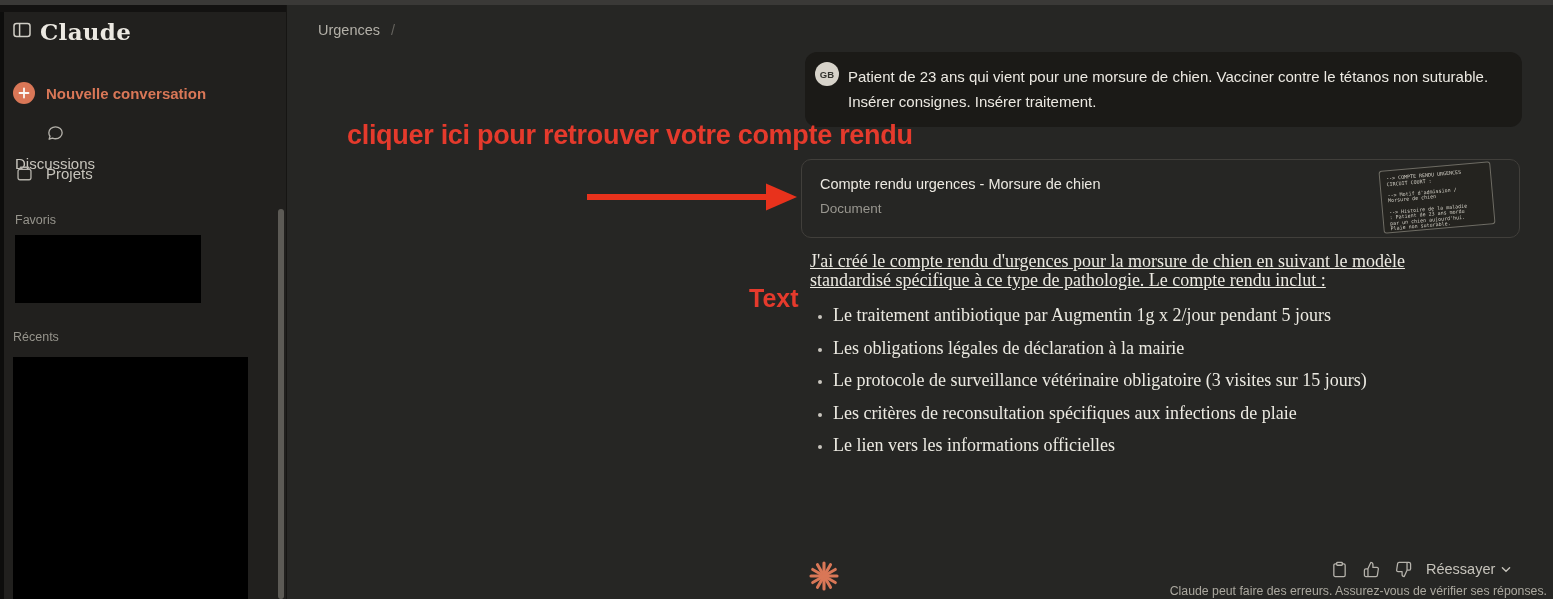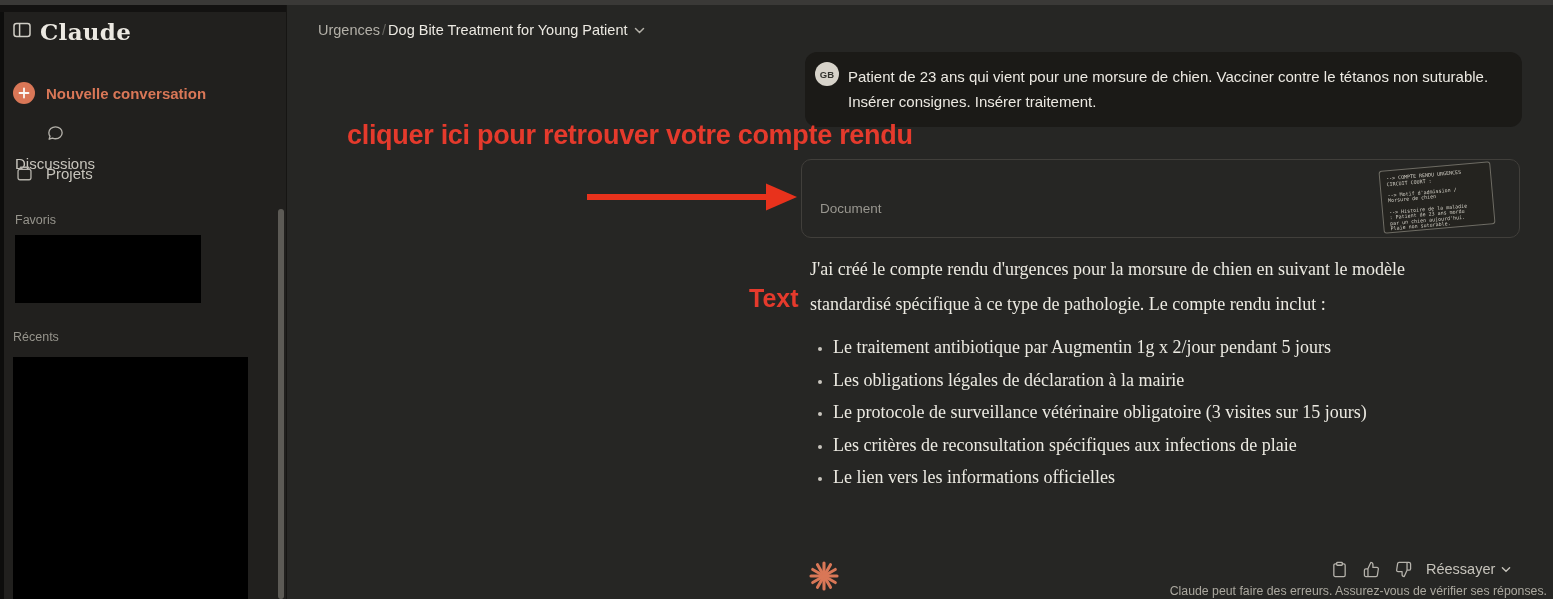--- a/index.html
+++ b/index.html
@@ -37,21 +37,21 @@
   .section-label { color:#96948c; font-size:12.5px; }
   .label-favoris { left:15px; top:208px;text-align:center; }
   .label-recents { left:13px; top:325px; }
 
   .redacted-1 { left:15px; top:230px; width:186px; height:68px; background:#000; }
   .redacted-2 { left:13px; top:352px; width:235px; height:242px; background:#000; }
 
   .side-scrollbar { left:278px; top:204px; width:6px; height:390px; background:#5c5a55; border-radius:3px; cursor:pointer; }
 
   
-  .breadcrumb { left:318px; top:22px; display:flex; align-items:center; gap:2px; font-size:14.5px; }
+  .breadcrumb { left:318px; top:22px; display:flex; align-items:center; gap:11px; font-size:14.5px; }
   .crumb-parent { color:#b3b0a8; cursor:pointer; }
   .crumb-sep { color:#64625d; }
   .crumb-title { color:#ece9e2; cursor:pointer; display:flex; align-items:center; gap:6px; }
 
   
   .user-bubble {
     left:805px; top:52px; width:717px;
     background:#1b1a17; border-radius:12px;
     padding:12px 20px 13px 43px;
     font-size:15px; line-height:25px; color:#ece9e2;
@@ -80,21 +80,21 @@
     transform:rotate(-5deg);
     background:#24231f; border:1px solid #6e6c64; border-radius:3px;
     padding:5px 6px; overflow:hidden;
     font-family:"DejaVu Sans Mono", monospace;
     font-size:5px; line-height:5.6px; color:#cfccc3; white-space:nowrap;
   }
   .tline { min-height:5.6px; }
 
   
   .response { left:810px; top:252px; width:712px; font-family:"Liberation Serif", serif; font-size:18px; color:#eceae2; }
-  .resp-intro { max-width:640px; line-height:35px; }
+  .resp-intro { max-width:640px; line-height:19px;text-decoration:underline; }
   .resp-list { margin:12px 0 12px 0; padding-left:23px; }
   .resp-list li { line-height:27px; margin-bottom:5.5px; color:#eceae2; }
   .resp-list li::marker { color:#c9c6be; font-size:14px; }
   .resp-outro { max-width:706px; line-height:27px; }
 
   
   .sparkle { left:807px; top:559px; width:34px; height:34px; }
   .actions { left:1330px; top:560px; display:flex; align-items:center; gap:14px; }
   .act-icon { width:18px; height:18px; display:flex; align-items:center; justify-content:center; cursor:pointer; color:#b6b3ac; }
   .retry { display:flex; align-items:center; gap:6px; cursor:pointer; color:#c6c3bb; font-size:14.5px; margin-left:0; }
@@ -153,43 +153,38 @@
 
   <div class="abs section-label label-recents">Récents</div>
   <div class="abs redacted-2"></div>
 
   <div class="abs side-scrollbar"></div>
 </div>
 
 <div class="abs breadcrumb">
   <span class="crumb-parent">Urgences</span>
   <span class="crumb-sep">/</span>
-  <span class="crumb-title">
-    <span>Dog Bite Treatment for Young Patient</span>
-    <svg width="11" height="7" viewBox="0 0 11 7" fill="none" stroke="#b3b0a8" stroke-width="1.5" stroke-linecap="round">
-        <path d="M1.5 1.5 5.5 5.5 9.5 1.5"></path>
-      </svg>
-  </span>
 </div>
 
 <div class="abs user-bubble">
   <div class="avatar">GB</div>
   <div>Patient de 23 ans qui vient pour une morsure de chien. Vacciner contre le tétanos non suturable. Insérer consignes. Insérer traitement.</div>
 </div>
 
 <div class="abs anno-click">cliquer ici pour retrouver votre compte rendu</div>
 <div class="abs anno-arrow">
   <svg width="214" height="34" viewBox="0 0 214 34">
     <line x1="2" y1="17" x2="183" y2="17" stroke="#e8321c" stroke-width="6"></line>
     <polygon points="181,3.5 212,17 181,30.5" fill="#e8321c"></polygon>
   </svg>
 </div>
 <div class="abs anno-text">Text</div>
 
 <div class="abs artifact-card">
+  <div class="card-title">Compte rendu urgences - Morsure de chien</div>
   <div class="card-type">Document</div>
   <div class="thumb">
       <div class="tline">--&gt; COMPTE RENDU URGENCES</div>
       <div class="tline">CIRCUIT COURT :</div>
       <div class="tline"></div>
       <div class="tline">--&gt; Motif d'admission /</div>
       <div class="tline">Morsure de chien</div>
       <div class="tline"></div>
       <div class="tline">--&gt; Histoire de la maladie</div>
       <div class="tline">: Patient de 23 ans mordu</div>

